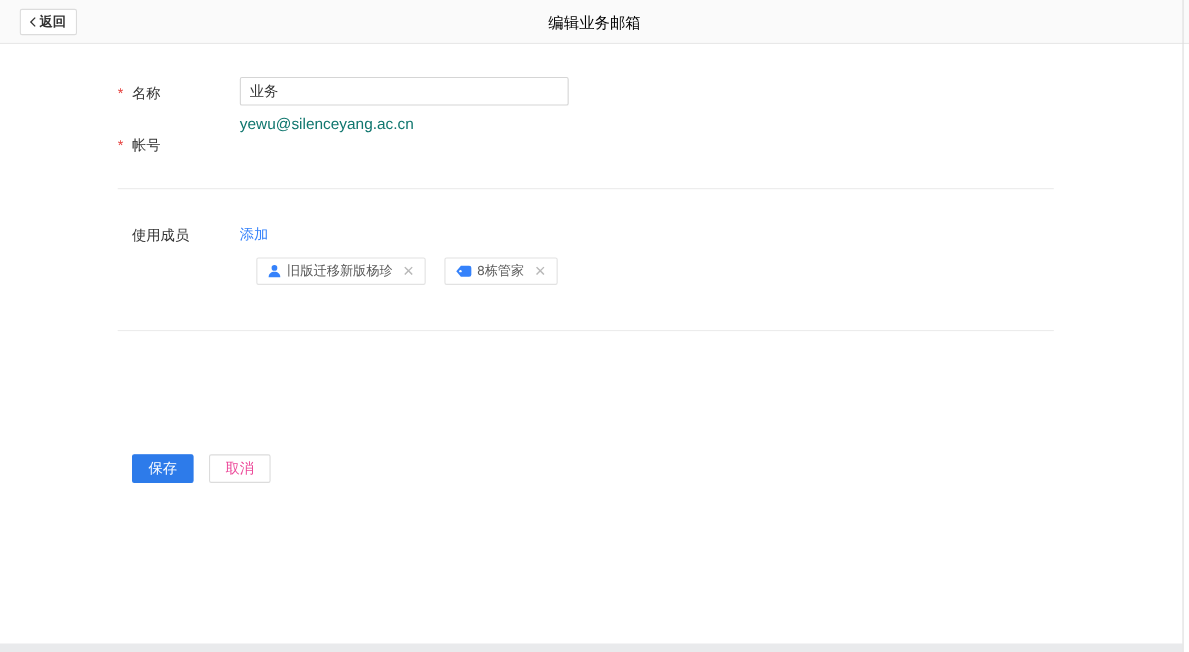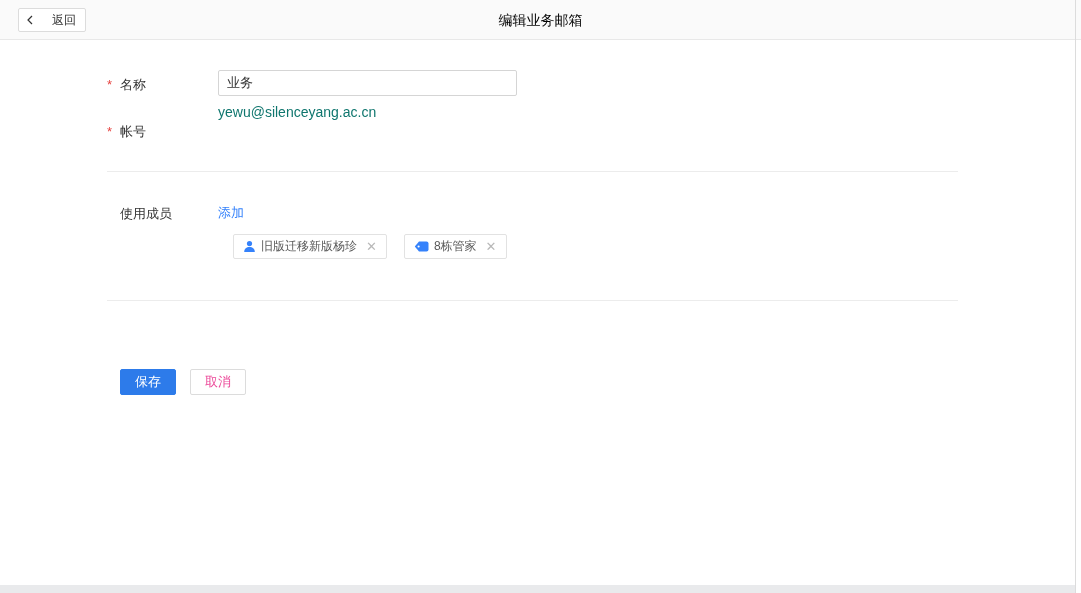--- a/index.html
+++ b/index.html
@@ -25,27 +25,28 @@
     background: #e9eaec;
   }
   
   .header {
     position: absolute; top: 0; left: 0; width: 100%; height: 40px;
     background: #fafafa;
     border-bottom: 1px solid #e8e8e8;
   }
   .back-btn {
     position: absolute; left: 18px; top: 8px; height: 24px;
-    display: inline-flex; align-items: center; gap: 18px;
+    display: inline-flex; align-items: center; gap: 2px;
     padding: 0 9px 0 7px;
     background: #fff;
     border: 1px solid #dcdcdc;
     border-radius: 2px;
     font-size: 12px; color: #333;
     cursor: pointer;
+    font-weight: bold;
   }
   .back-chevron { display: inline-flex; align-items: center; }
   .title {
     position: absolute; left: 0; top: 0; width: 100%; height: 40px;
     line-height: 40px; text-align: center;
     font-size: 14px; color: #000000;
     pointer-events: none;
   }
   
   .field-label {
@@ -106,20 +107,21 @@
     position: absolute; left: 120px; top: 322px;
     font-size: 12.5px; color: #9b9b9b;
   }
   .btn-row { position: absolute; left: 120px; top: 369px; display: flex; gap: 14px; }
   .btn {
     height: 26px; min-width: 48px; padding: 0 14px;
     border-radius: 2px; font-size: 13px;
     display: inline-flex; align-items: center; justify-content: center;
     cursor: pointer;
     font-family: Liberation Mono, monospace;
+    margin-top: 44px;
   }
   .btn-primary { background: #2d7bea; border: 1px solid #2d7bea; color: #fff; }
   .btn-default { background: #fff; border: 1px solid #dcdcdc; color: #ec4899; }
 </style>
 </head>
 <body>
 
 <div class="page">
 
   <div class="header">

